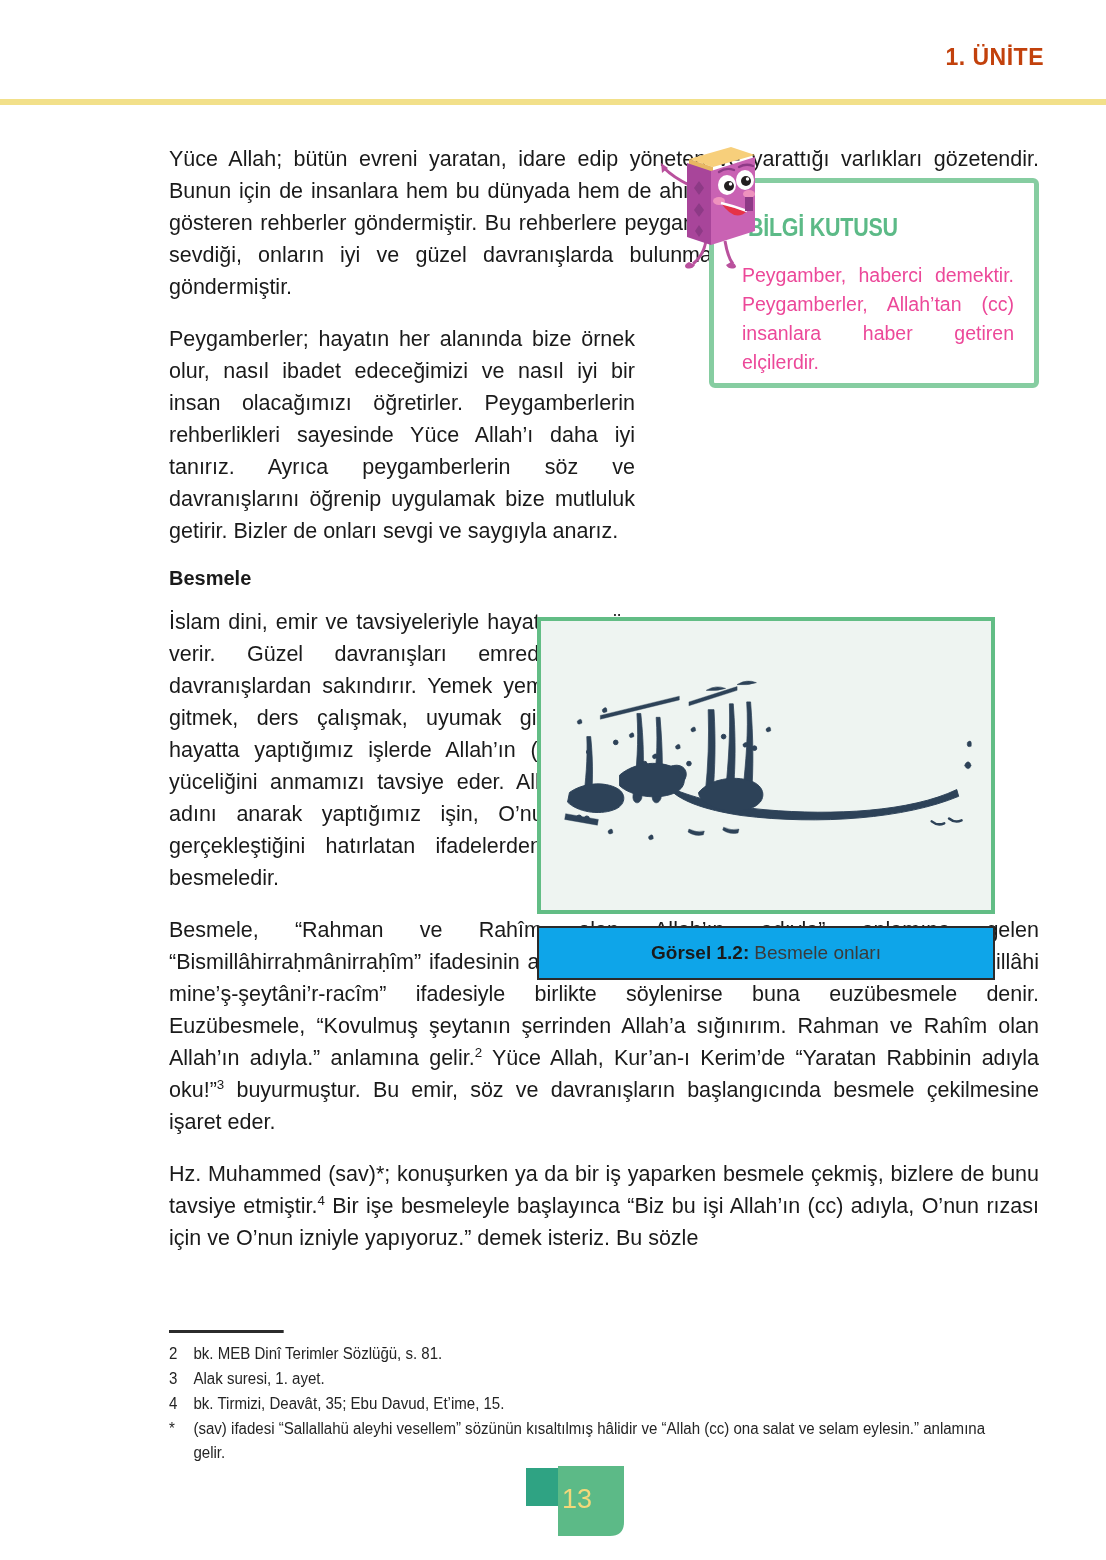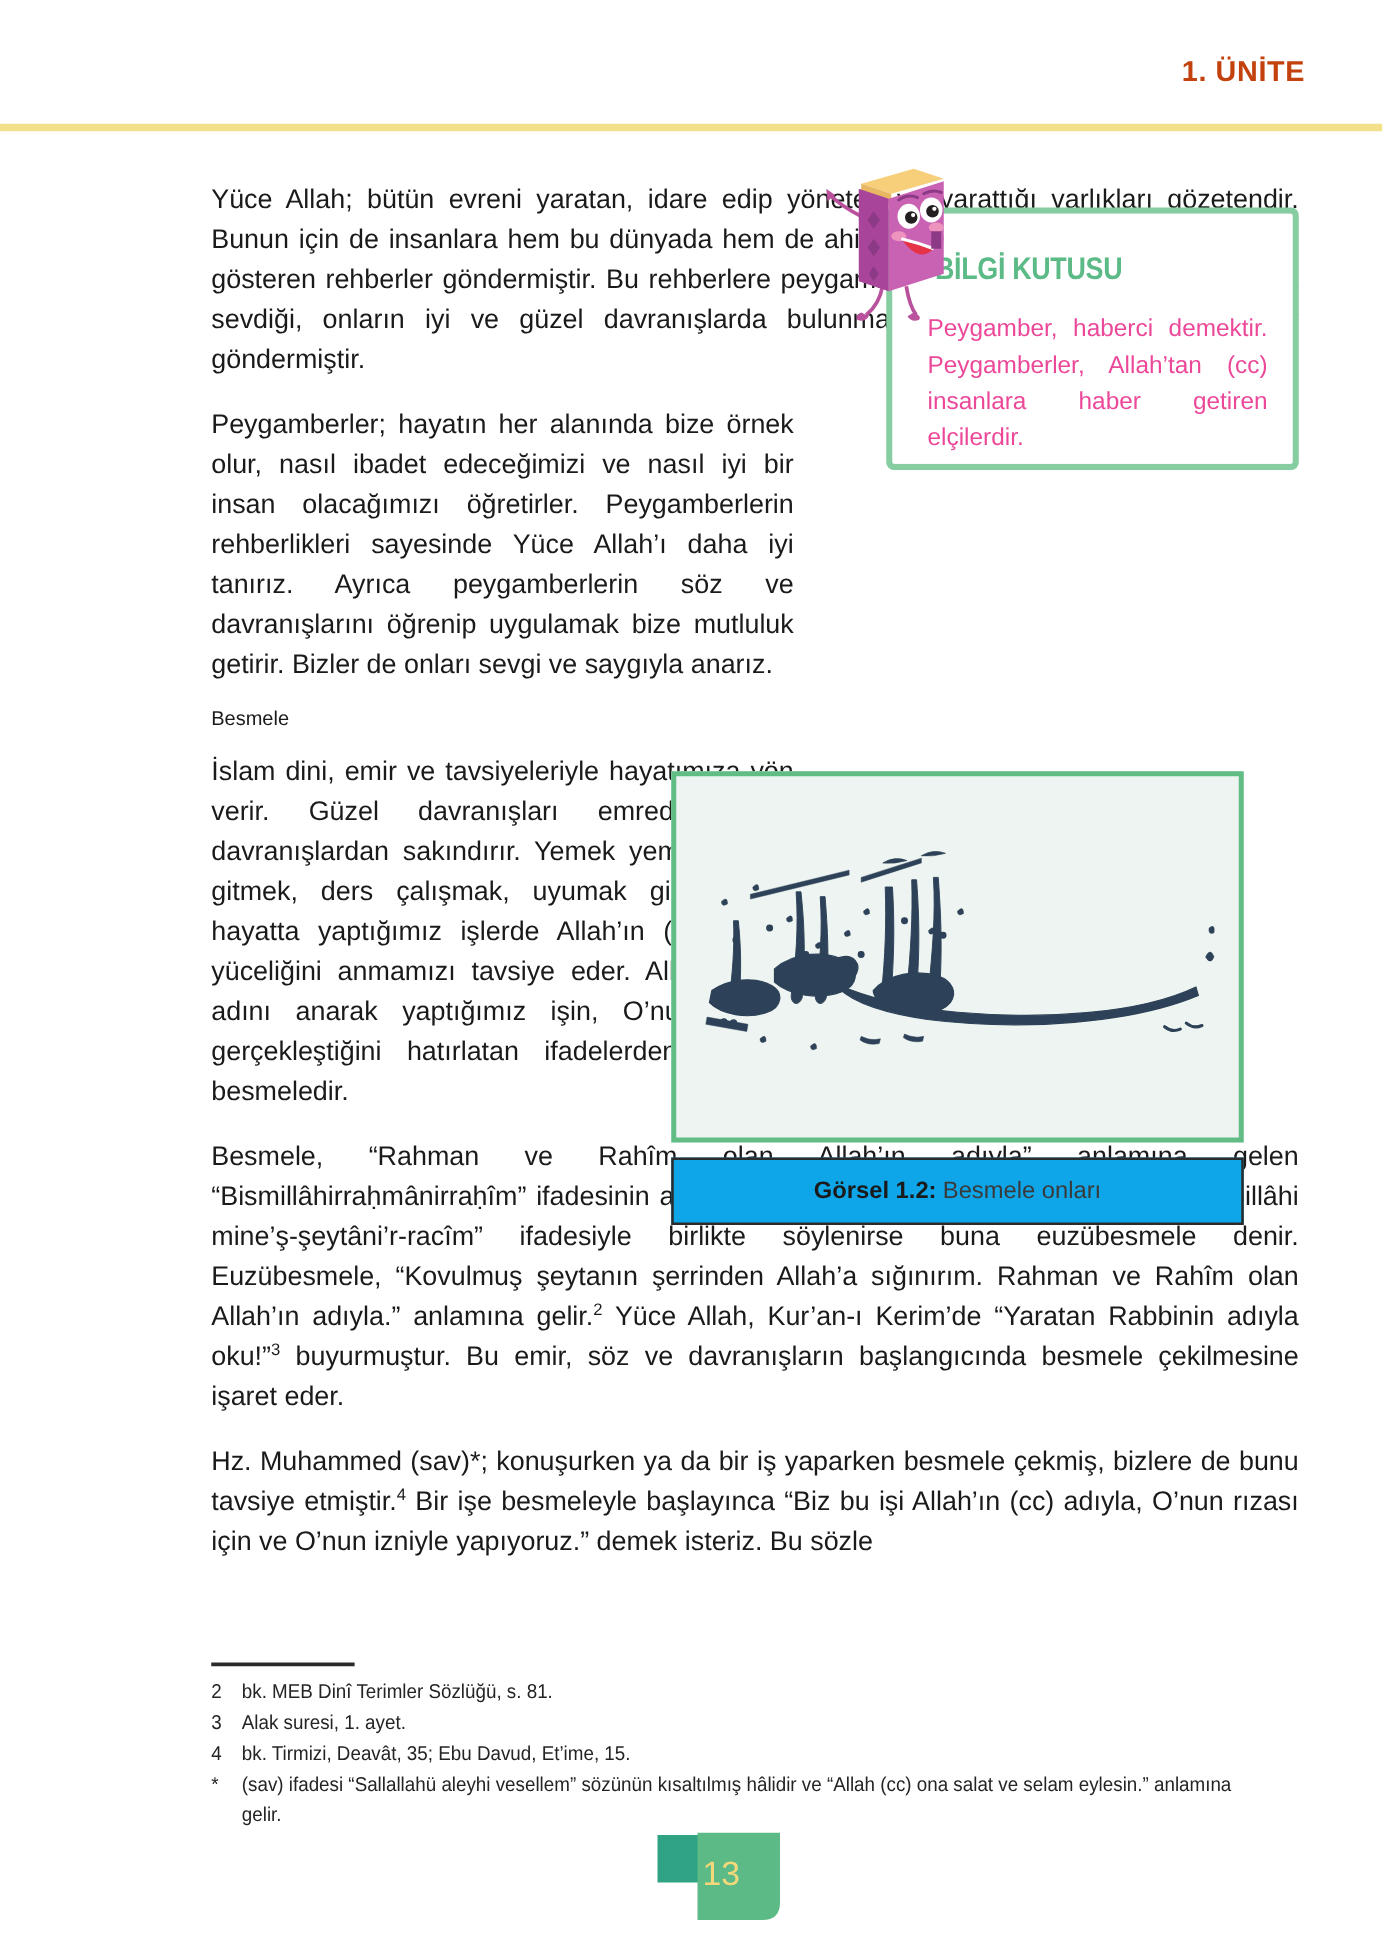--- a/index.html
+++ b/index.html
@@ -66,21 +66,21 @@
     font-size: 21.5px;
     line-height: 32px;
     text-align: justify;
     margin: 0;
   }
 
   
   .infobox {
     position: absolute;
     left: 709px;
-    top: 166px;
+    top: 178px;
     width: 330px;
     height: 210px;
     box-sizing: border-box;
     border: 5px solid #86cda1;
     border-radius: 6px;
     background: #ffffff;
     box-shadow: 0 0 0 0 rgba(0,0,0,0);
   }
   .infobox-inner {
     position: absolute;
@@ -153,22 +153,22 @@
     display: flex;
     align-items: center;
     justify-content: center;
     font-size: 19px;
     color: #3a3a3a;
   }
   .figure-caption b { color: #1a1a1a; margin-right: 5px; }
 
   
   .subhead {
-    font-size: 16px;
-    font-weight: normal;
+    font-size: 20px;
+    font-weight: bold;
     margin: 12px 0 16px 0;
   }
 
   
   .footnotes {
     position: absolute;
     left: 169px;
     top: 1330px;
     width: 880px;
     font-size: 16px;

